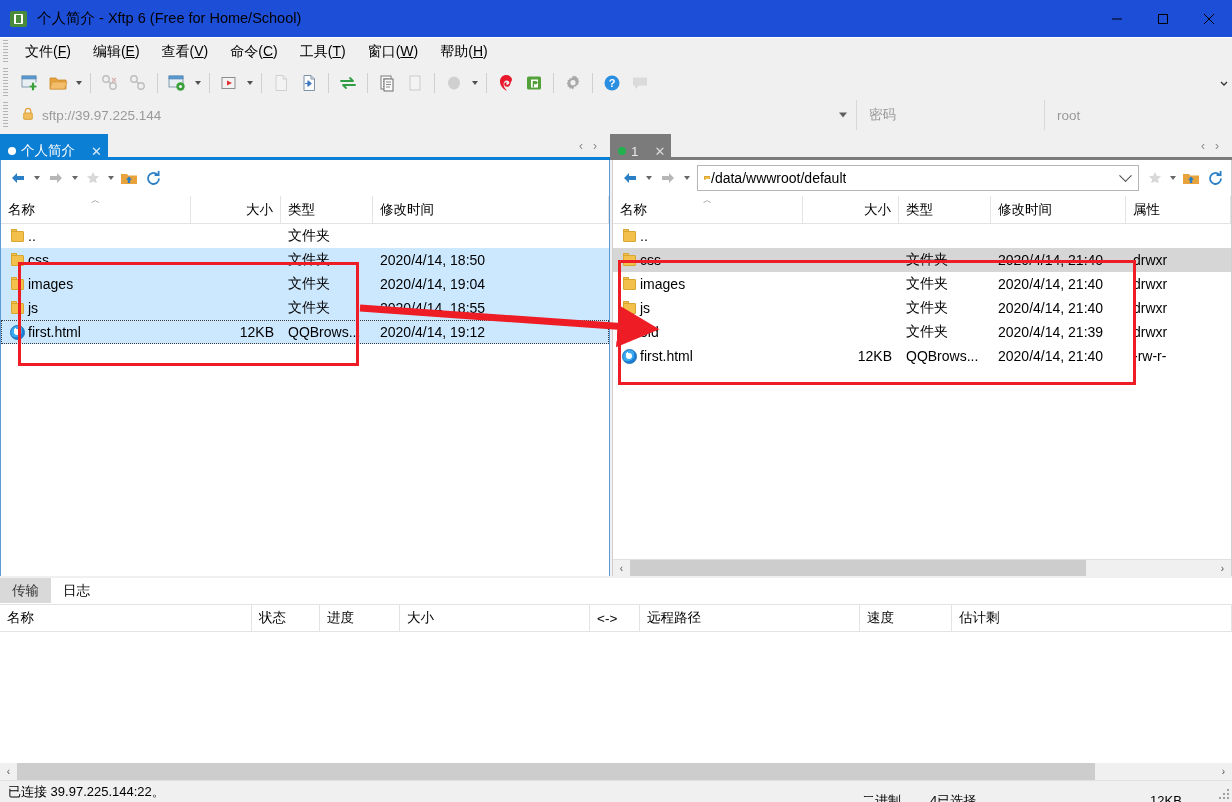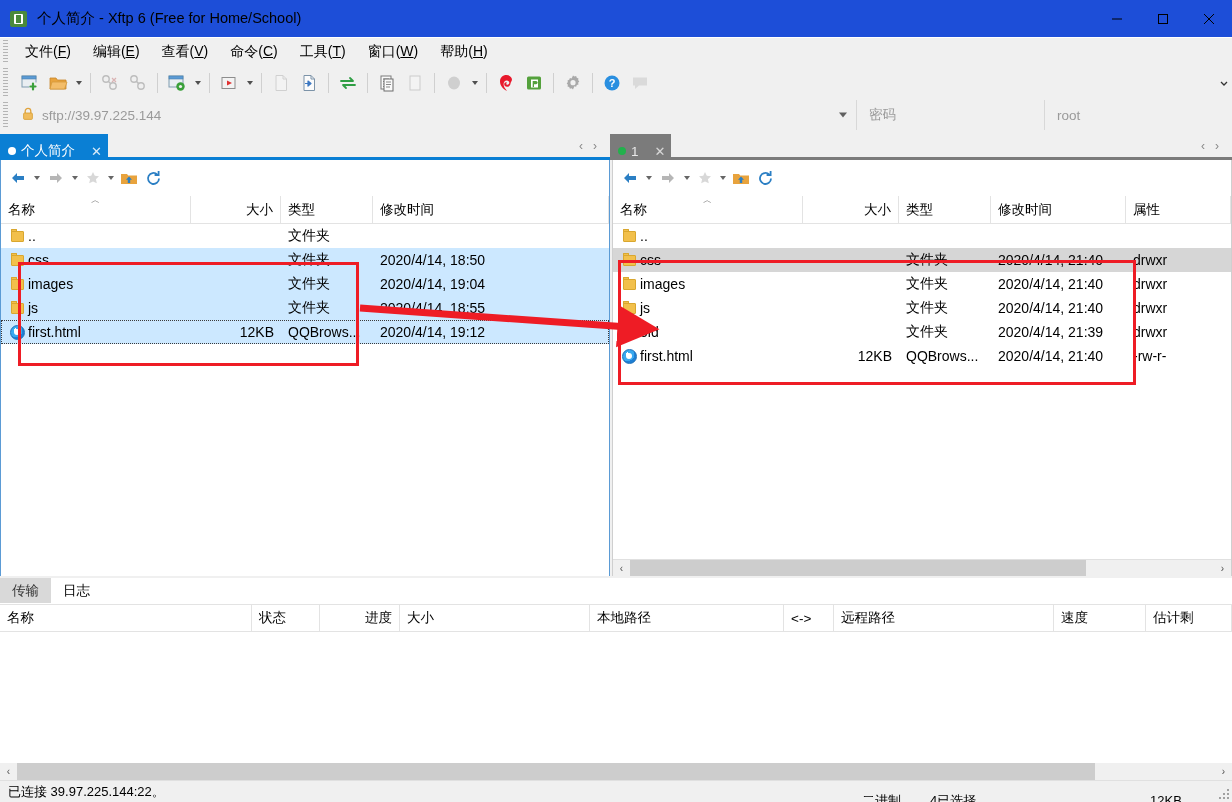--- a/index.html
+++ b/index.html
@@ -926,20 +926,27 @@
             <i></i>
           </div>
         <div class="nav-arrow">
           <svg width="18" height="16" viewBox="0 0 18 16">
               <path d="M10 3l5 5-5 5v-3H3V6h7z" fill="#b6b6b6"></path>
             </svg>
         </div>
         <div class="nav-caret">
             <i></i>
           </div>
+        <div class="path-combo">
+          <span class="folder-ico">
+            <span class="folder"><span class="tabtop"></span><span class="back"></span></span>
+          </span>
+          <span class="path-text">/data/wwwroot/default</span>
+          <span class="combo-caret"></span>
+        </div>
         <div class="path-tool">
           <svg width="16" height="16" viewBox="0 0 16 16">
               <path d="M8 2l1.8 3.8 4.2.5-3.1 2.9.9 4.1L8 11.4 4.2 13.3l.9-4.1L2 6.3l4.2-.5z" fill="#d8d8d8"></path>
             </svg>
         </div>
         <div class="nav-caret">
             <i></i>
           </div>
         <div class="path-tool">
           <svg width="18" height="16" viewBox="0 0 18 16">
@@ -1078,28 +1085,25 @@
       <div class="bt-tab active">传输</div>
       <div class="bt-tab inactive">日志</div>
     </div>
     <div class="bt-head" id="bhead">
         <div class="ch" style="width: 252px; flex: 0 0 252px;">
           <span>名称</span>
         </div>
         <div class="ch" style="width: 68px; flex: 0 0 68px;">
           <span>状态</span>
         </div>
-        <div class="ch" style="width: 80px; flex: 0 0 80px; justify-content: flex-end;">
+        <div class="ch" style="width: 80px; flex: 0 0 80px;">
           <span>进度</span>
         </div>
         <div class="ch" style="width: 190px; flex: 0 0 190px;">
           <span>大小</span>
-        </div>
-        <div class="ch" style="width: 194px; flex: 0 0 194px;">
-          <span>本地路径</span>
         </div>
         <div class="ch" style="width: 50px; flex: 0 0 50px;">
           <span>&lt;-&gt;</span>
         </div>
         <div class="ch" style="width: 220px; flex: 0 0 220px;">
           <span>远程路径</span>
         </div>
         <div class="ch" style="width: 92px; flex: 0 0 92px;">
           <span>速度</span>
         </div>

